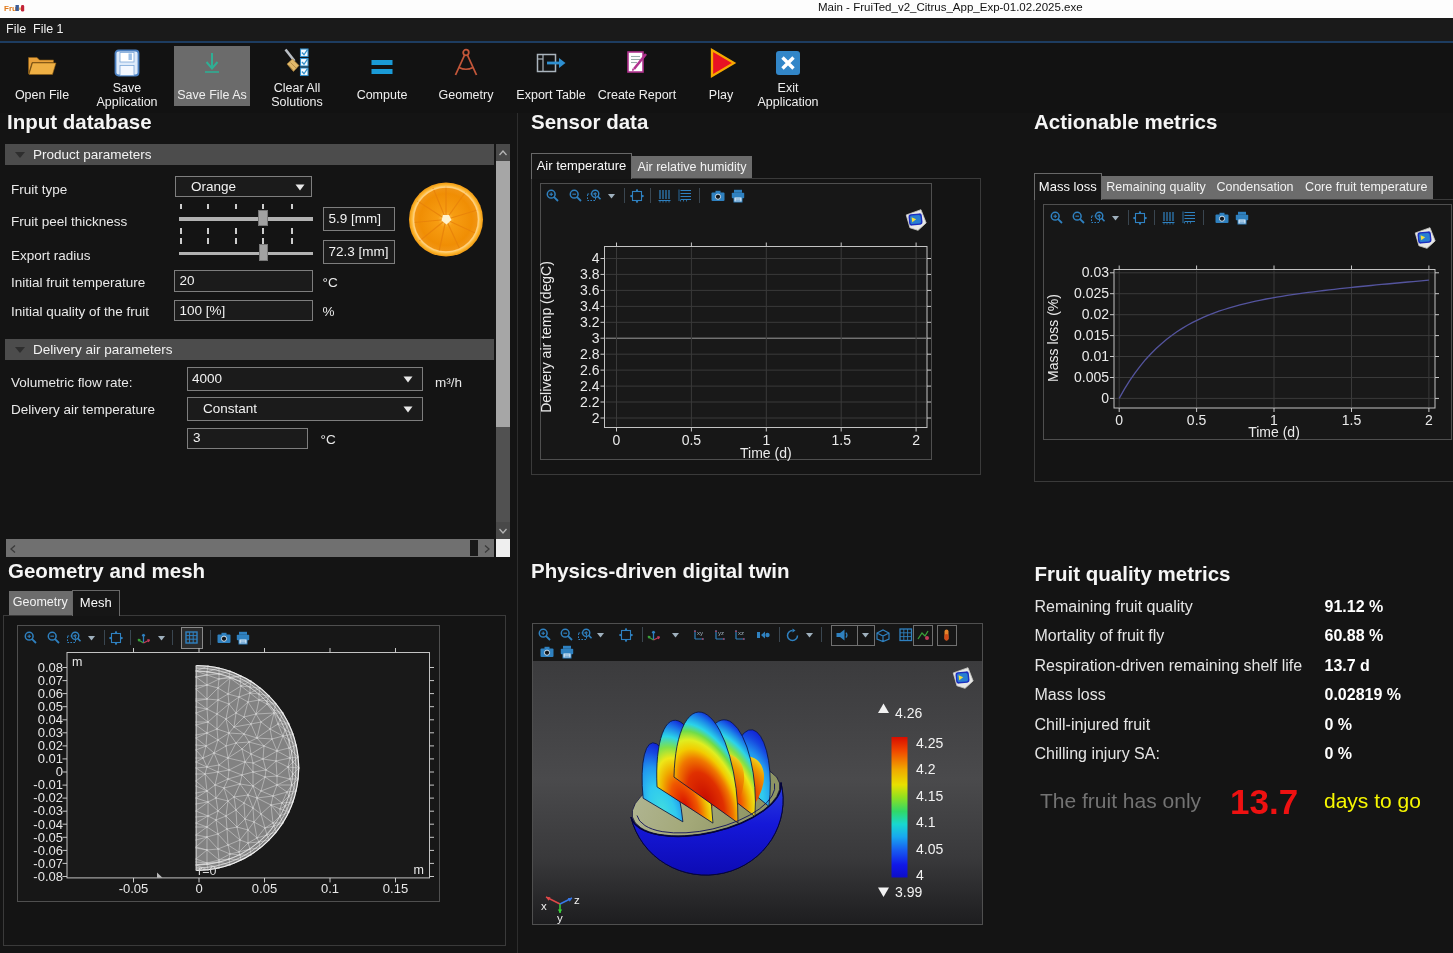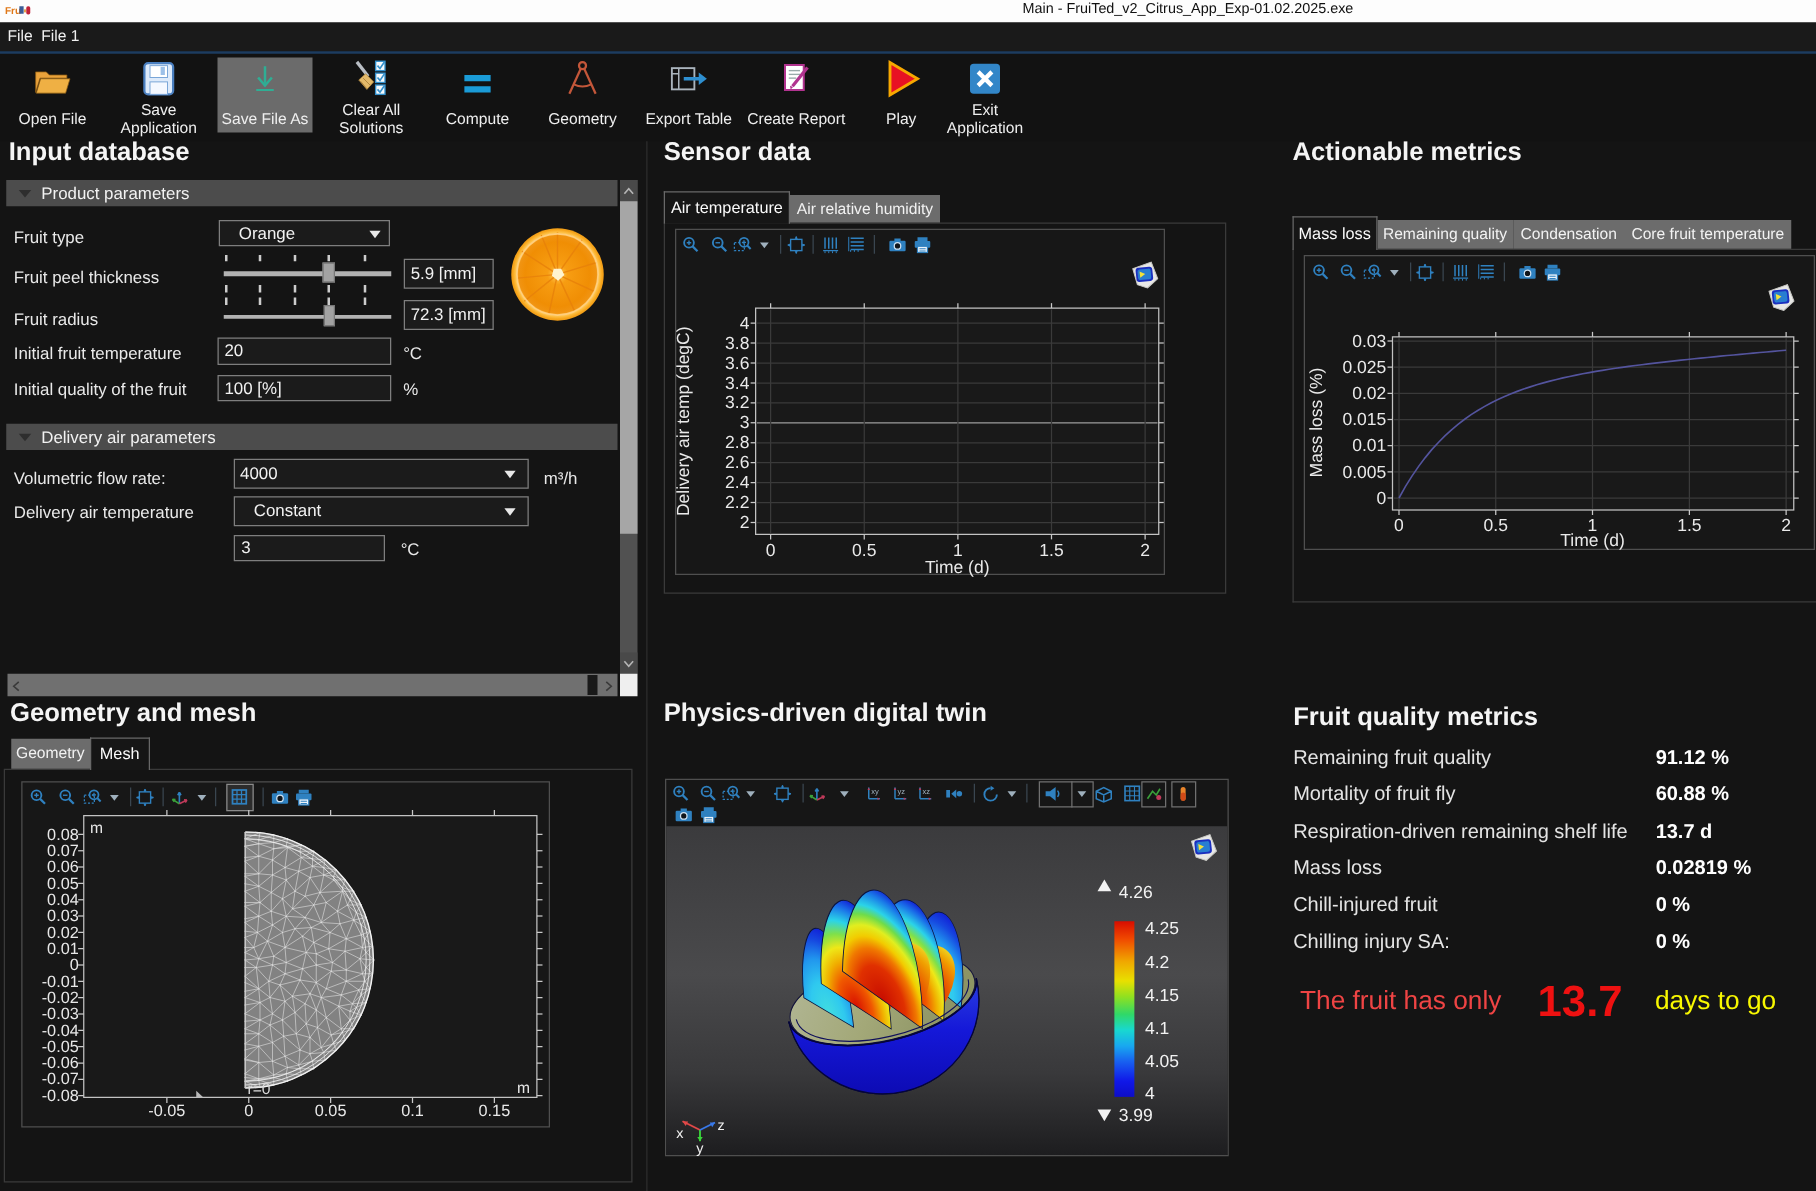--- a/index.html
+++ b/index.html
@@ -129,21 +129,21 @@
     <div class="abs" style="left:207px;top:203.7px;width:2px;height:5.5px;background:#cdcdcd"></div>
     <div class="abs" style="left:207px;top:228.2px;width:2px;height:5.5px;background:#cdcdcd"></div>
     <div class="abs" style="left:234.5px;top:203.7px;width:2px;height:5.5px;background:#cdcdcd"></div>
     <div class="abs" style="left:234.5px;top:228.2px;width:2px;height:5.5px;background:#cdcdcd"></div>
     <div class="abs" style="left:262px;top:203.7px;width:2px;height:5.5px;background:#cdcdcd"></div>
     <div class="abs" style="left:262px;top:228.2px;width:2px;height:5.5px;background:#cdcdcd"></div>
     <div class="abs" style="left:290.5px;top:203.7px;width:2px;height:5.5px;background:#cdcdcd"></div>
     <div class="abs" style="left:290.5px;top:228.2px;width:2px;height:5.5px;background:#cdcdcd"></div>
     <div class="abs" style="left:258px;top:209.7px;width:9.5px;height:16.5px;background:#a2a2a2;border:1px solid #777"></div>
     <div class="inp" style="left:322.5px;top:207px;width:72px;height:23.5px;line-height:21px">5.9 [mm]</div>
-    <div class="lbl" style="top:247.5px">Fruit radius</div>
+    <div class="lbl" style="top:247.5px">Export radius</div>
     <div class="abs" style="left:178.5px;top:251.8px;width:134px;height:3.5px;background:#b2b2b2"></div>
     <div class="abs" style="left:179.5px;top:238.3px;width:2px;height:5.5px;background:#cdcdcd"></div>
     <div class="abs" style="left:207px;top:238.3px;width:2px;height:5.5px;background:#cdcdcd"></div>
     <div class="abs" style="left:234.5px;top:238.3px;width:2px;height:5.5px;background:#cdcdcd"></div>
     <div class="abs" style="left:262px;top:238.3px;width:2px;height:5.5px;background:#cdcdcd"></div>
     <div class="abs" style="left:290.5px;top:238.3px;width:2px;height:5.5px;background:#cdcdcd"></div>
     <div class="abs" style="left:258.5px;top:244.3px;width:9.5px;height:16.5px;background:#a2a2a2;border:1px solid #777"></div>
     <div class="inp" style="left:322.5px;top:240px;width:72px;height:23.5px;line-height:21px">72.3 [mm]</div>
     <div class="lbl" style="top:274.5px">Initial fruit temperature</div>
     <div class="inp" style="left:173.5px;top:270px;width:139px;height:21.5px;line-height:19.5px">20</div>
@@ -857,15 +857,15 @@
     <div class="mrow" style="left:1034.5px;top:627.0px">Mortality of fruit fly</div>
     <div class="mval" style="left:1324.5px;top:627.0px">60.88 %</div>
     <div class="mrow" style="left:1034.5px;top:656.5px">Respiration-driven remaining shelf life</div>
     <div class="mval" style="left:1324.5px;top:656.5px">13.7 d</div>
     <div class="mrow" style="left:1034.5px;top:686.0px">Mass loss</div>
     <div class="mval" style="left:1324.5px;top:686.0px">0.02819 %</div>
     <div class="mrow" style="left:1034.5px;top:715.5px">Chill-injured fruit</div>
     <div class="mval" style="left:1324.5px;top:715.5px">0 %</div>
     <div class="mrow" style="left:1034.5px;top:745.0px">Chilling injury SA:</div>
     <div class="mval" style="left:1324.5px;top:745.0px">0 %</div>
-    <div class="abs" style="left:1040px;top:788.5px;color:#ef4444;font-size:21px;white-space:nowrap">The fruit has only</div>
+    <div class="abs" style="left:1040px;top:788.5px;color:#737373;font-size:21px;white-space:nowrap">The fruit has only</div>
     <div class="abs" style="left:1230px;top:782px;color:#ee1111;font-size:35px;font-weight:bold;white-space:nowrap">13.7</div>
     <div class="abs" style="left:1324px;top:788.5px;color:#f8f800;font-size:21px;white-space:nowrap">days to go</div>
   </div>
 </body></html>

